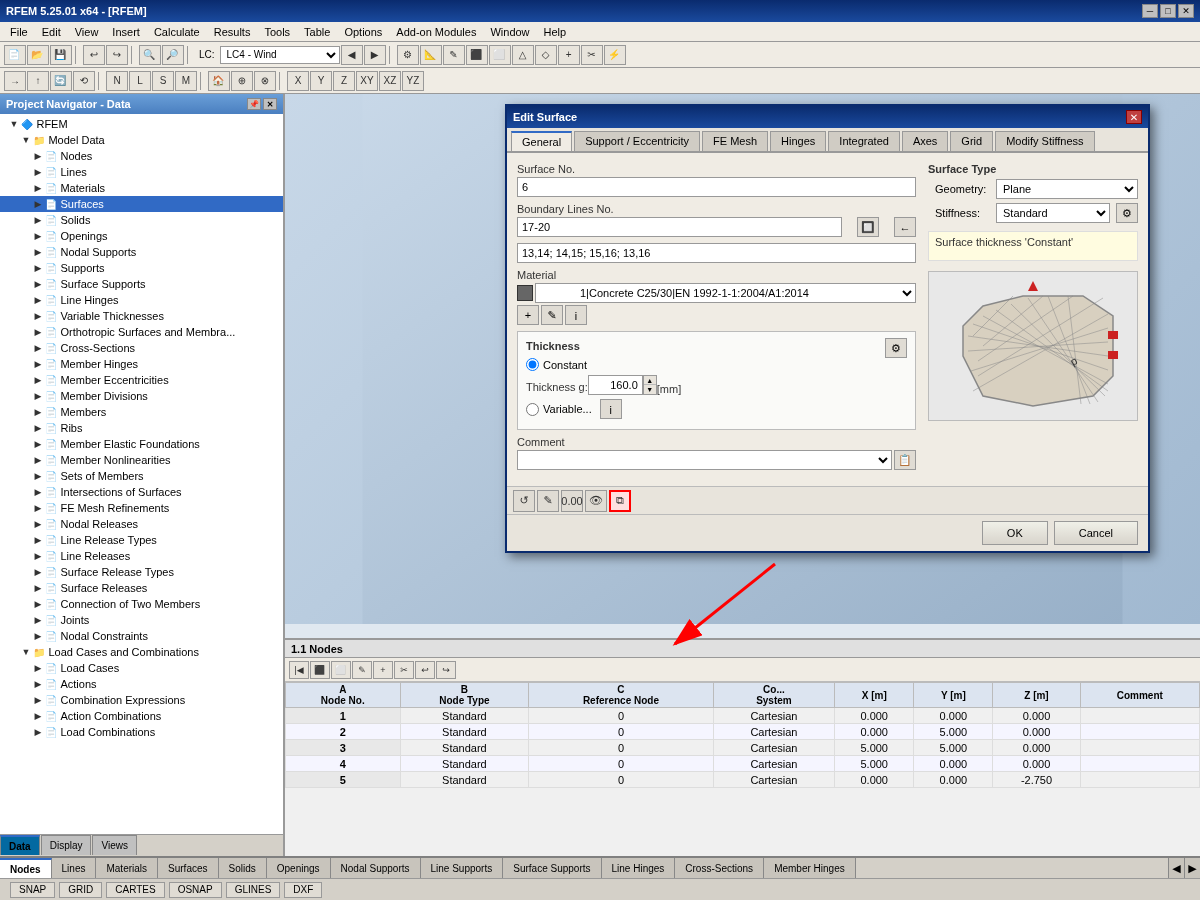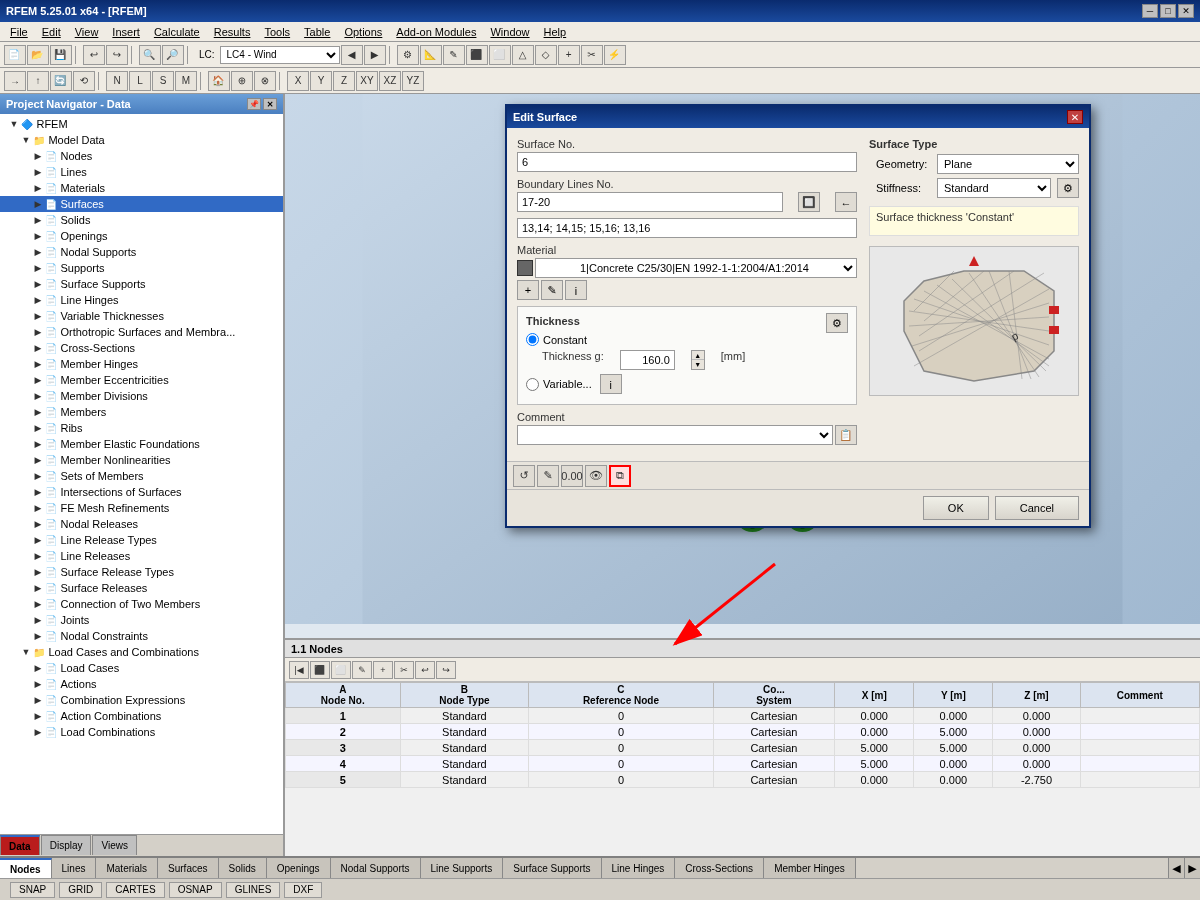--- a/index.html
+++ b/index.html
@@ -30,21 +30,20 @@
       display: flex;
       align-items: center;
       padding: 0 4px;
       border-bottom: 1px solid #999;
       gap: 2px;
     }
     #menubar span {
       padding: 1px 6px;
       cursor: pointer;
       color: #000;
-      text-decoration: underline;
     }
 
     
     .toolbar {
       background: #f0ece4;
       height: 26px;
       display: flex;
       align-items: center;
       padding: 2px 4px;
       border-bottom: 1px solid #999;
@@ -196,21 +195,21 @@
       border: 1px solid #888;
       border-bottom: none;
       margin-right: 1px;
       cursor: pointer;
       font-size: 10px;
       height: 20px;
       display: flex;
       align-items: center;
     }
     .btab.active {
-      background: #b91c1c;
+      background: #0369a1;
       border-top: 2px solid #316ac5;
       font-weight: bold;
     }
 
     
     #statusbar {
       height: 22px;
       background: #d4d0c8;
       border-top: 1px solid #999;
       display: flex;
@@ -264,21 +263,21 @@
     
     #dialog-overlay {
       position: absolute;
       top: 0; left: 0; right: 0; bottom: 0;
       z-index: 100;
     }
     #edit-surface-dialog {
       position: absolute;
       top: 10px;
       left: 220px;
-      width: 586px;
+      width: 645px;
       background: #f0ece4;
       border: 2px solid #0a2b6e;
       box-shadow: 4px 4px 10px rgba(0,0,0,0.5);
     }
     #dialog-titlebar {
       background: linear-gradient(to bottom, #0a2b6e, #1a4a9e);
       color: white;
       height: 22px;
       display: flex;
       align-items: center;
@@ -360,23 +359,22 @@
     }
     .radio-row {
       display: flex;
       align-items: center;
       gap: 4px;
       margin-bottom: 4px;
     }
     .radio-row input[type=radio] { margin: 0; }
     .thickness-row {
       display: flex;
-      align-items: flex-start;
-      gap: 16px;
-      margin-left: 16px;
+      align-items: flex-end;
+      gap: 0;
     }
     .thickness-input {
       width: 55px;
       height: 20px;
       border: 1px solid #999;
       background: white;
       padding: 0 4px;
       font-size: 11px;
       text-align: right;
     }
@@ -922,20 +920,30 @@
     </div>
 
     <div id="dialog-overlay">
       <div id="edit-surface-dialog">
 
         <div id="dialog-titlebar">
           <span class="title">Edit Surface</span>
           <div class="close-btn">✕</div>
         </div>
 
+        <div id="dialog-tabs">
+          <div class="dtab active">General</div>
+          <div class="dtab">Support / Eccentricity</div>
+          <div class="dtab">FE Mesh</div>
+          <div class="dtab">Hinges</div>
+          <div class="dtab">Integrated</div>
+          <div class="dtab">Axes</div>
+          <div class="dtab">Grid</div>
+          <div class="dtab">Modify Stiffness</div>
+        </div>
 
         <div id="dialog-content">
           <div style="display:flex;gap:12px;">
 
             <div style="flex:1;">
 
               <div class="form-row">
                 <span class="form-label">Surface No.</span>
                 <input type="text" class="form-input" value="6" style="">
               </div>

